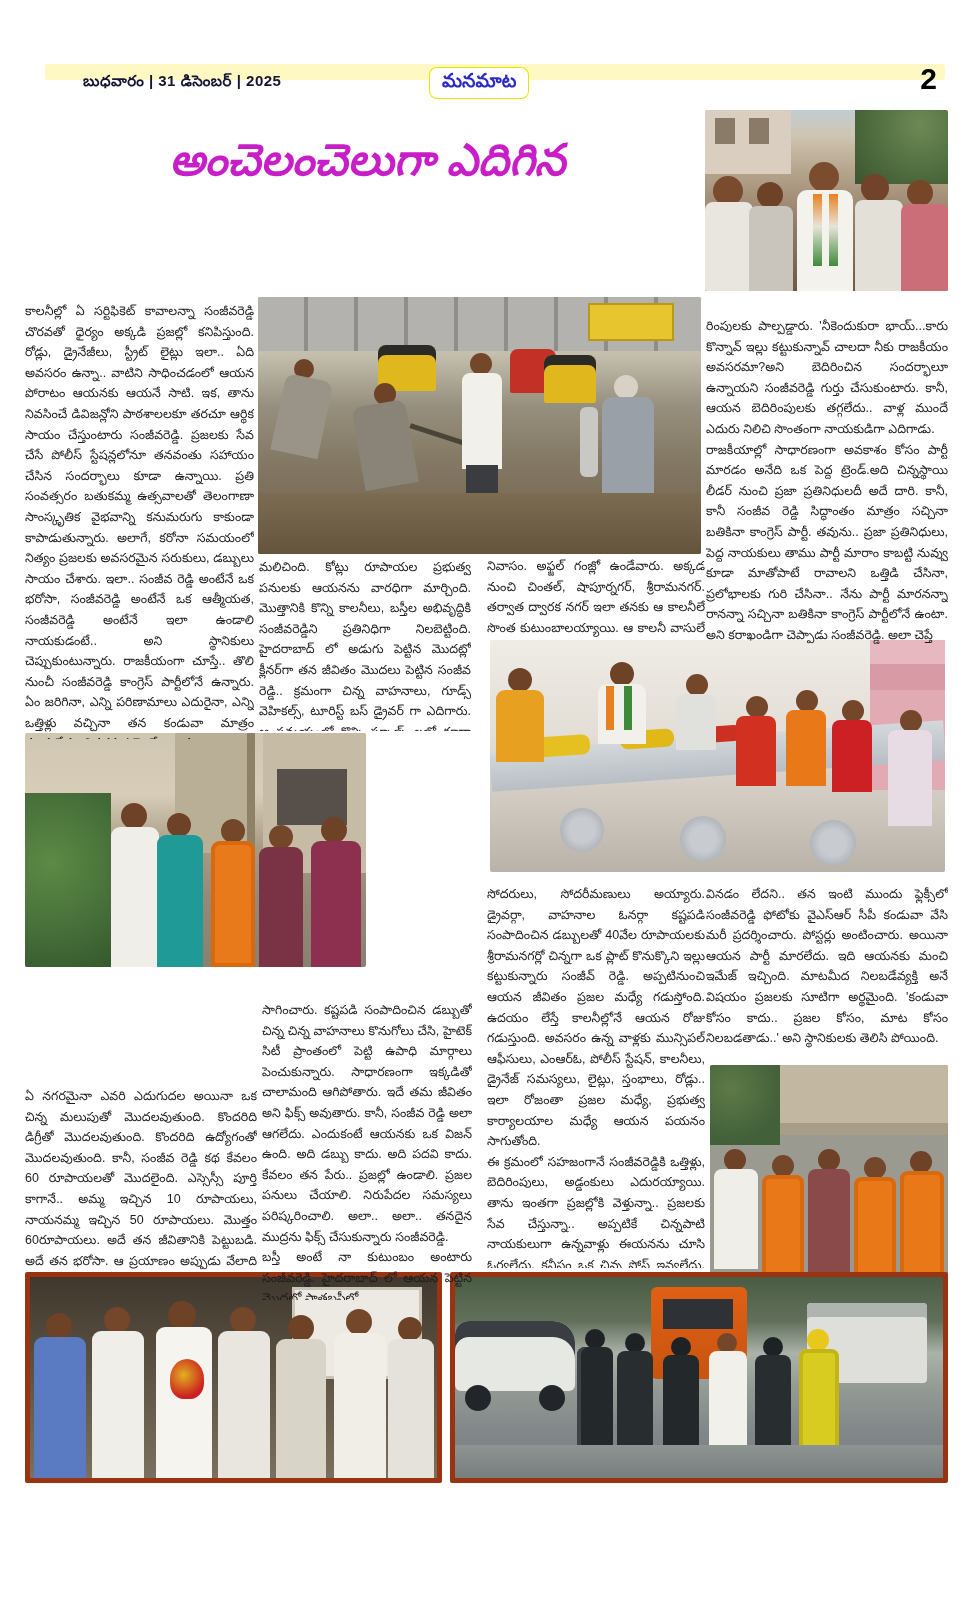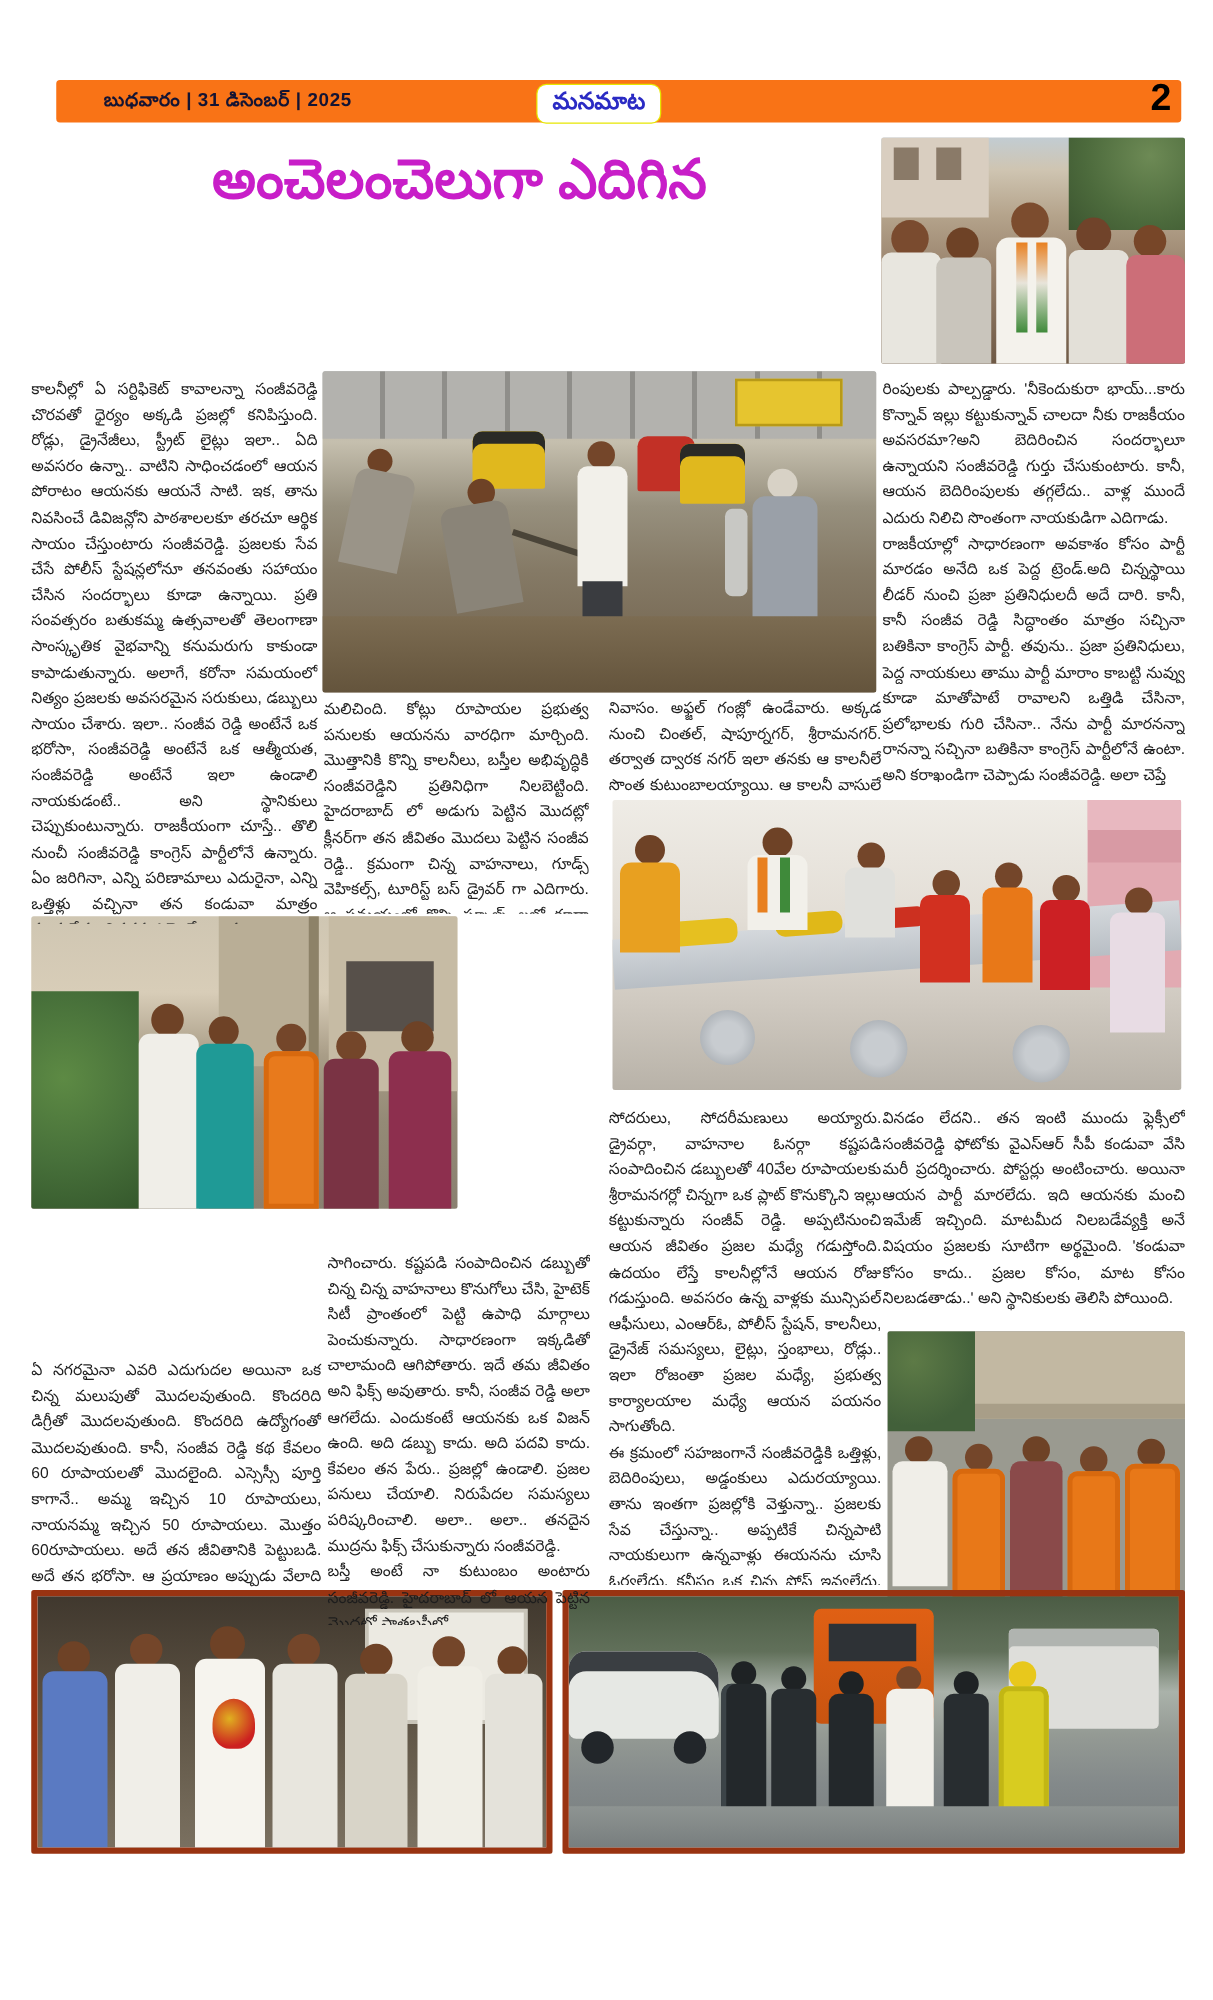--- a/index.html
+++ b/index.html
@@ -1,28 +1,28 @@
 <!DOCTYPE html>
 <html><head>
 <meta charset="utf-8">
 <style>
   html,body{margin:0;padding:0;background:#ffffff;}
   .page{position:relative;width:970px;height:1600px;background:#ffffff;overflow:hidden;
         font-family:"Liberation Sans", sans-serif;}
   
-  .topbar{position:absolute;left:45px;top:64px;width:900px;height:34px;background:#f97316;
+  .topbar{position:absolute;left:45px;top:64px;width:900px;height:16px;background:#fef9c3;
           border-radius:3px;display:flex;align-items:center;}
   .dateline{position:absolute;left:38px;top:8px;font-size:15px;font-weight:bold;color:#141433;letter-spacing:.5px;}
   .logojar{position:absolute;left:385px;top:4px;background:#ffffff;border-radius:7px;padding:2px 12px;
            box-shadow:0 0 0 1px #e6e600;}
   .logotxt{font-size:19px;font-weight:bold;color:#2b2bc4;}
   .pagenum{position:absolute;right:8px;top:-2px;font-size:30px;font-weight:bold;color:#000;}
   
   .headline{position:absolute;left:25px;top:112px;width:685px;text-align:center;color:#c81ec8;font-weight:bold;}
-  .hl1{font-size:44px;line-height:64px;margin:0;}
+  .hl1{font-size:44px;line-height:64px;margin:16px;font-style:italic;}
   .hl2{font-size:57px;line-height:78px;margin:0;}
   
   .bodytext{position:absolute;font-size:12.5px;line-height:20.6px;text-align:justify;
             color:#1d1d1d;overflow:hidden;font-weight:500;white-space:pre-line;}
   
   .photo{position:absolute;overflow:hidden;border-radius:2px;background:#9a9a90;}
   .ph-s{position:absolute;}
   .framed{border:5px solid #993311;background:#6a6258;}
 </style>
 </head>
@@ -193,17 +193,17 @@
   <div class="bodytext" style="left:25px;top:1086px;width:232px;height:186px;">ఏ నగరమైనా ఎవరి ఎదుగుదల అయినా ఒక చిన్న మలుపుతో మొదలవుతుంది. కొందరిది డిగ్రీతో మొదలవుతుంది. కొందరిది ఉద్యోగంతో మొదలవుతుంది. కానీ, సంజీవ రెడ్డి కథ కేవలం 60 రూపాయలతో మొదలైంది. ఎస్సెస్సీ పూర్తి కాగానే.. అమ్మ ఇచ్చిన 10 రూపాయలు, నాయనమ్మ ఇచ్చిన 50 రూపాయలు. మొత్తం 60రూపాయలు. అదే తన జీవితానికి పెట్టుబడి. అదే తన భరోసా. ఆ ప్రయాణం అప్పుడు వేలాది మందికి ఆయనను నాయకుడిగా</div>
 
   <div class="bodytext" style="left:259px;top:557px;width:212px;height:174px;">మలిచింది. కోట్లు రూపాయల ప్రభుత్వ పనులకు ఆయనను వారధిగా మార్చింది. మొత్తానికి కొన్ని కాలనీలు, బస్తీల అభివృద్ధికి సంజీవరెడ్డిని ప్రతినిధిగా నిలబెట్టింది. హైదరాబాద్ లో అడుగు పెట్టిన మొదట్లో క్లీనర్‌గా తన జీవితం మొదలు పెట్టిన సంజీవ రెడ్డి.. క్రమంగా చిన్న వాహనాలు, గూడ్స్ వెహికల్స్, టూరిస్ట్ బస్ డ్రైవర్ గా ఎదిగారు. ఆ సమయంలో కొన్ని స్కూల్స్ లలో కూడా డ్రైవర్గా పని చేస్తూ జీవితం</div>
   <div class="bodytext" style="left:262px;top:1000px;width:210px;height:300px;">సాగించారు. కష్టపడి సంపాదించిన డబ్బుతో చిన్న చిన్న వాహనాలు కొనుగోలు చేసి, హైటెక్ సిటీ ప్రాంతంలో పెట్టి ఉపాధి మార్గాలు పెంచుకున్నారు. సాధారణంగా ఇక్కడితో చాలామంది ఆగిపోతారు. ఇదే తమ జీవితం అని ఫిక్స్ అవుతారు. కానీ, సంజీవ రెడ్డి అలా ఆగలేదు. ఎందుకంటే ఆయనకు ఒక విజన్ ఉంది. అది డబ్బు కాదు. అది పదవి కాదు. కేవలం తన పేరు.. ప్రజల్లో ఉండాలి. ప్రజల పనులు చేయాలి. నిరుపేదల సమస్యలు పరిష్కరించాలి. అలా.. అలా.. తనదైన ముద్రను ఫిక్స్ చేసుకున్నారు సంజీవరెడ్డి.
 బస్తీ అంటే నా కుటుంబం అంటారు సంజీవరెడ్డి. హైదరాబాద్ లో ఆయన పెట్టిన మొదట్లో పాతబస్తీలో</div>
 
   <div class="bodytext" style="left:487px;top:556px;width:218px;height:84px;">నివాసం. అఫ్జల్ గంజ్లో ఉండేవారు. అక్కడ నుంచి చింతల్, షాపూర్నగర్, శ్రీరామనగర్. తర్వాత ద్వారక నగర్ ఇలా తనకు ఆ కాలనీలే సొంత కుటుంబాలయ్యాయి. ఆ కాలనీ వాసులే తన</div>
   <div class="bodytext" style="left:487px;top:884px;width:218px;height:384px;">సోదరులు, సోదరీమణులు అయ్యారు. డ్రైవర్గా, వాహనాల ఓనర్గా కష్టపడి సంపాదించిన డబ్బులతో 40వేల రూపాయలకు శ్రీరామనగర్లో చిన్నగా ఒక ప్లాట్ కొనుక్కొని ఇల్లు కట్టుకున్నారు సంజీవ్ రెడ్డి. అప్పటినుంచి ఆయన జీవితం ప్రజల మధ్యే గడుస్తోంది. ఉదయం లేస్తే కాలనీల్లోనే ఆయన రోజు గడుస్తుంది. అవసరం ఉన్న వాళ్లకు మున్సిపల్ ఆఫీసులు, ఎంఆర్ఓ, పోలీస్ స్టేషన్, కాలనీలు, డ్రైనేజ్ సమస్యలు, లైట్లు, స్తంభాలు, రోడ్లు.. ఇలా రోజంతా ప్రజల మధ్యే, ప్రభుత్వ కార్యాలయాల మధ్యే ఆయన పయనం సాగుతోంది.
 ఈ క్రమంలో సహజంగానే సంజీవరెడ్డికి ఒత్తిళ్లు, బెదిరింపులు, అడ్డంకులు ఎదురయ్యాయి. తాను ఇంతగా ప్రజల్లోకి వెళ్తున్నా.. ప్రజలకు సేవ చేస్తున్నా.. అప్పటికే చిన్నపాటి నాయకులుగా ఉన్నవాళ్లు ఈయనను చూసి ఓర్వలేదు. కనీసం ఒక చిన్న పోస్ట్ ఇవ్వలేదు. ఒక రేషన్ షాప్ ఇవ్వలేదు. వార్డ్ మెంబర్ కానీయలేదు. ఆయనను ఎదగనీయలేదు. పైగా బెది</div>
 
-  <div class="bodytext" style="left:706px;top:301px;width:242px;height:348px;">రింపులకు పాల్పడ్డారు. 'నీకెందుకురా భాయ్...కారు కొన్నావ్ ఇల్లు కట్టుకున్నావ్ చాలదా నీకు రాజకీయం అవసరమా?అని బెదిరించిన సందర్భాలూ ఉన్నాయని సంజీవరెడ్డి గుర్తు చేసుకుంటారు. కానీ, ఆయన బెదిరింపులకు తగ్గలేదు.. వాళ్ల ముందే ఎదురు నిలిచి సొంతంగా నాయకుడిగా ఎదిగాడు.
+  <div class="bodytext" style="left:706px;top:316px;width:242px;height:348px;">రింపులకు పాల్పడ్డారు. 'నీకెందుకురా భాయ్...కారు కొన్నావ్ ఇల్లు కట్టుకున్నావ్ చాలదా నీకు రాజకీయం అవసరమా?అని బెదిరించిన సందర్భాలూ ఉన్నాయని సంజీవరెడ్డి గుర్తు చేసుకుంటారు. కానీ, ఆయన బెదిరింపులకు తగ్గలేదు.. వాళ్ల ముందే ఎదురు నిలిచి సొంతంగా నాయకుడిగా ఎదిగాడు.
 రాజకీయాల్లో సాధారణంగా అవకాశం కోసం పార్టీ మారడం అనేది ఒక పెద్ద ట్రెండ్.అది చిన్నస్థాయి లీడర్ నుంచి ప్రజా ప్రతినిధులదీ అదే దారి. కానీ, కానీ సంజీవ రెడ్డి సిద్ధాంతం మాత్రం సచ్చినా బతికినా కాంగ్రెస్ పార్టీ. తవును.. ప్రజా ప్రతినిధులు, పెద్ద నాయకులు తాము పార్టీ మారాం కాబట్టి నువ్వు కూడా మాతోపాటే రావాలని ఒత్తిడి చేసినా, ప్రలోభాలకు గురి చేసినా.. నేను పార్టీ మారనన్నా రానన్నా సచ్చినా బతికినా కాంగ్రెస్ పార్టీలోనే ఉంటా. అని కరాఖండిగా చెప్పాడు సంజీవరెడ్డి. అలా చెప్తే</div>
   <div class="bodytext" style="left:706px;top:884px;width:242px;height:180px;">వినడం లేదని.. తన ఇంటి ముందు ఫ్లెక్సీలో సంజీవరెడ్డి ఫోటోకు వైఎస్ఆర్ సీపీ కండువా వేసి మరీ ప్రదర్శించారు. పోస్టర్లు అంటించారు. అయినా ఆయన పార్టీ మారలేదు. ఇది ఆయనకు మంచి ఇమేజ్ ఇచ్చింది. మాటమీద నిలబడేవ్యక్తి అనే విషయం ప్రజలకు సూటిగా అర్థమైంది. 'కండువా కోసం కాదు.. ప్రజల కోసం, మాట కోసం నిలబడతాడు..' అని స్థానికులకు తెలిసి పోయింది.</div>
 
 </div>
 
 </body></html>

